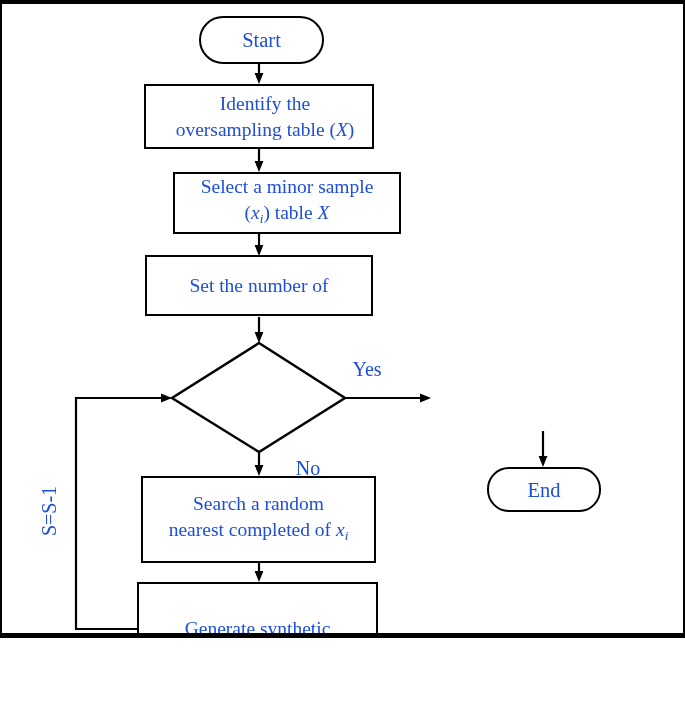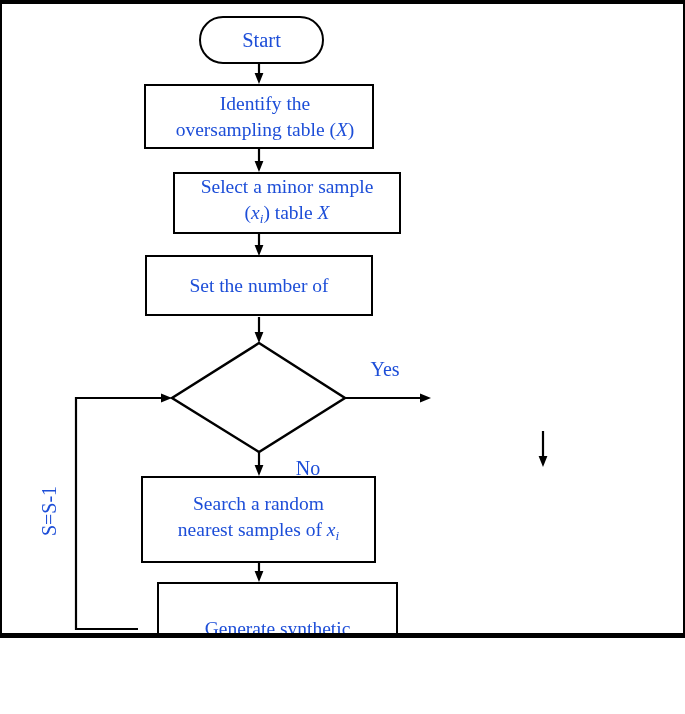--- a/index.html
+++ b/index.html
@@ -52,22 +52,22 @@
   .math { font-style: italic; }
   .sub  { font-size: 68%; vertical-align: -0.28em; }
   #start-node      { left: 199px; top: 16px;  width: 125px; height: 48px; }
   #identify-box    { left: 144px; top: 84px;  width: 230px; height: 65px; padding-left: 12px; }
   #select-box      { left: 145px; top: 172px; width: 228px; height: 62px; margin-left: 28px; }
   #set-box         { left: 145px; top: 239px; width: 228px; height: 61px; margin-top: 16px; }
   #decision-label  { left: 189px; top: 385px; width: 140px; }
   #complete-box    { left: 431px; top: 367px; width: 226px; height: 64px; }
   #end-node        { left: 487px; top: 467px; width: 114px; height: 45px; border-radius: 22px; }
   #search-box      { left: 141px; top: 476px; width: 235px; height: 87px; text-align: right; }
-  #generate-box    { left: 137px; top: 582px; width: 241px; height: 94px; line-height: 28px; margin-left: 20px; }
-  #yes-label       { left: 362px; top: 358px; width: 46px; }
+  #generate-box    { left: 137px; top: 582px; width: 241px; height: 94px; line-height: 28px; }
+  #yes-label       { left: 344px; top: 358px; width: 46px; }
   #no-label        { left: 288px; top: 457px; width: 40px; }
   #loop-label      {
     left: 12px; top: 497px; width: 80px; height: 28px;
     transform: rotate(-90deg);
     transform-origin: center center;
   }
 </style>
 </head>
 <body>
 
@@ -113,24 +113,27 @@
     <div><span>Select a minor sample</span></div>
     <div><span>(</span><span class="math">x</span><span class="math sub">i</span><span>) table </span><span class="math">X</span></div>
   </div>
 
   <div class="node" id="set-box">
     <div><span>Set the number of</span></div>
   </div>
 
 
 
+  <div class="node terminator" id="end-node">
+    <div>End</div>
+  </div>
 
   <div class="node" id="search-box">
     <div><span>Search a random</span></div>
-    <div><span>nearest samples of </span><span class="math">x</span><span class="math sub">i</span></div>
+    <div><span>nearest completed of </span><span class="math">x</span><span class="math sub">i</span></div>
   </div>
 
   <div class="node" id="generate-box">
     <div><span>Generate synthetic</span></div>
   </div>
 
   <div class="label" id="yes-label">Yes</div>
   <div class="label" id="no-label">No</div>
   <div class="label" id="loop-label">S=S-1</div>
 </div>

